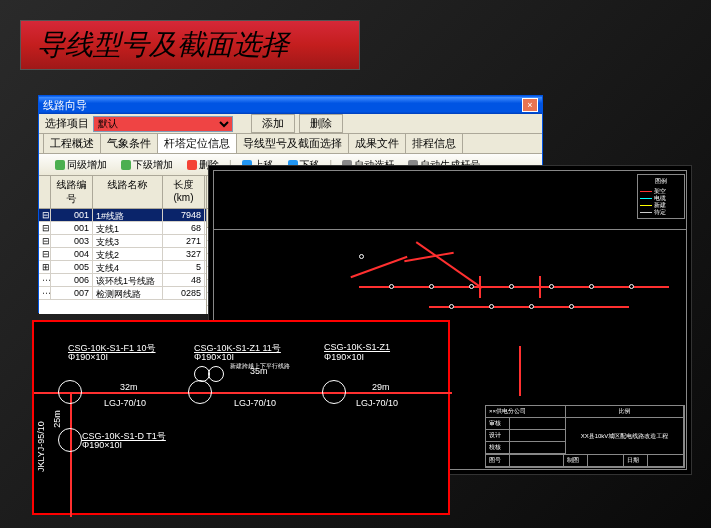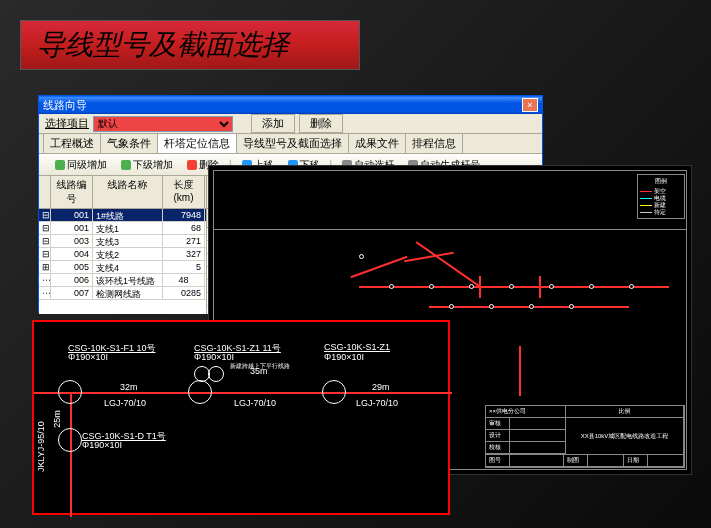--- a/index.html
+++ b/index.html
@@ -7,21 +7,21 @@
   
   .title-banner { position: absolute; top: 20px; left: 20px; width: 340px; height: 50px; background: linear-gradient(to bottom, #d62838 0%, #c41e1e 50%, #a01818 100%); border: 1px solid #555; display: flex; align-items: center; padding: 0 16px; }
   .title-banner span { font-family: "KaiTi", "STKaiti", serif; font-size: 28px; font-style: italic; color: #000; font-weight: 500; }
   
   .app-window { position: absolute; top: 95px; left: 38px; width: 505px; height: 218px; background: #ece9d8; border: 1px solid #0054e3; font-size: 10px; }
   .titlebar { height: 18px; background: linear-gradient(to bottom, #0058e6 0%, #3d8bff 8%, #0054e3 40%, #0054e3 88%, #003db7 100%); display: flex; align-items: center; padding: 0 4px; }
   .titlebar-text { color: #fff; font-size: 11px; flex: 1; }
   .titlebar-btn { width: 16px; height: 14px; background: #e77452; border: 1px solid #fff; color: #fff; font-size: 9px; text-align: center; line-height: 12px; cursor: pointer; }
   
   .option-row { height: 20px; background: #ece9d8; display: flex; align-items: center; padding: 0 6px; gap: 4px; border-bottom: 1px solid #aca899; }
-  .option-label { font-size: 11px; text-decoration: underline; }
+  .option-label { font-size: 11px; }
   .option-select { width: 140px; height: 16px; font-size: 10px; border: 1px solid #7f9db9; background: #ef4444; }
   .option-btn { padding: 1px 10px; font-size: 11px; background: #ece9d8; border: 1px solid #aca899; cursor: pointer; }
   
   .tabs { height: 20px; background: #ece9d8; display: flex; align-items: flex-end; padding: 0 4px; border-bottom: 1px solid #aca899; }
   .tab { font-size: 11px; padding: 2px 6px; background: #ece9d8; border: 1px solid #aca899; border-bottom: none; margin-right: -1px; cursor: pointer; }
   .tab.active { background: #fff; }
   
   .toolbar { height: 22px; background: linear-gradient(#fdfdfb, #ece9d8); display: flex; align-items: center; padding: 0 12px; gap: 6px; border-bottom: 1px solid #aca899; }
   .tb-btn { font-size: 10px; padding: 2px 4px; cursor: pointer; display: flex; align-items: center; gap: 2px; }
   .tb-icon { width: 10px; height: 10px; display: inline-block; }
@@ -153,21 +153,21 @@
           <div class="grid-row">
             <div class="gc tree-toggle">⊞</div>
             <div class="gc" style="width:42px;text-align:right">005</div>
             <div class="gc" style="width:70px">支线4</div>
             <div class="gc" style="width:42px;text-align:right">5</div>
           </div>
           <div class="grid-row">
             <div class="gc tree-toggle">⋯</div>
             <div class="gc" style="width:42px;text-align:right">006</div>
             <div class="gc" style="width:70px">该环线1号线路</div>
-            <div class="gc" style="width:42px;text-align:center">48</div>
+            <div class="gc" style="width:42px;text-align:right">48</div>
           </div>
           <div class="grid-row">
             <div class="gc tree-toggle">⋯</div>
             <div class="gc" style="width:42px;text-align:right">007</div>
             <div class="gc" style="width:70px">检测网线路</div>
             <div class="gc" style="width:42px;text-align:right">0285</div>
           </div>
         </div>
     </div>
     <div class="right-grid">

